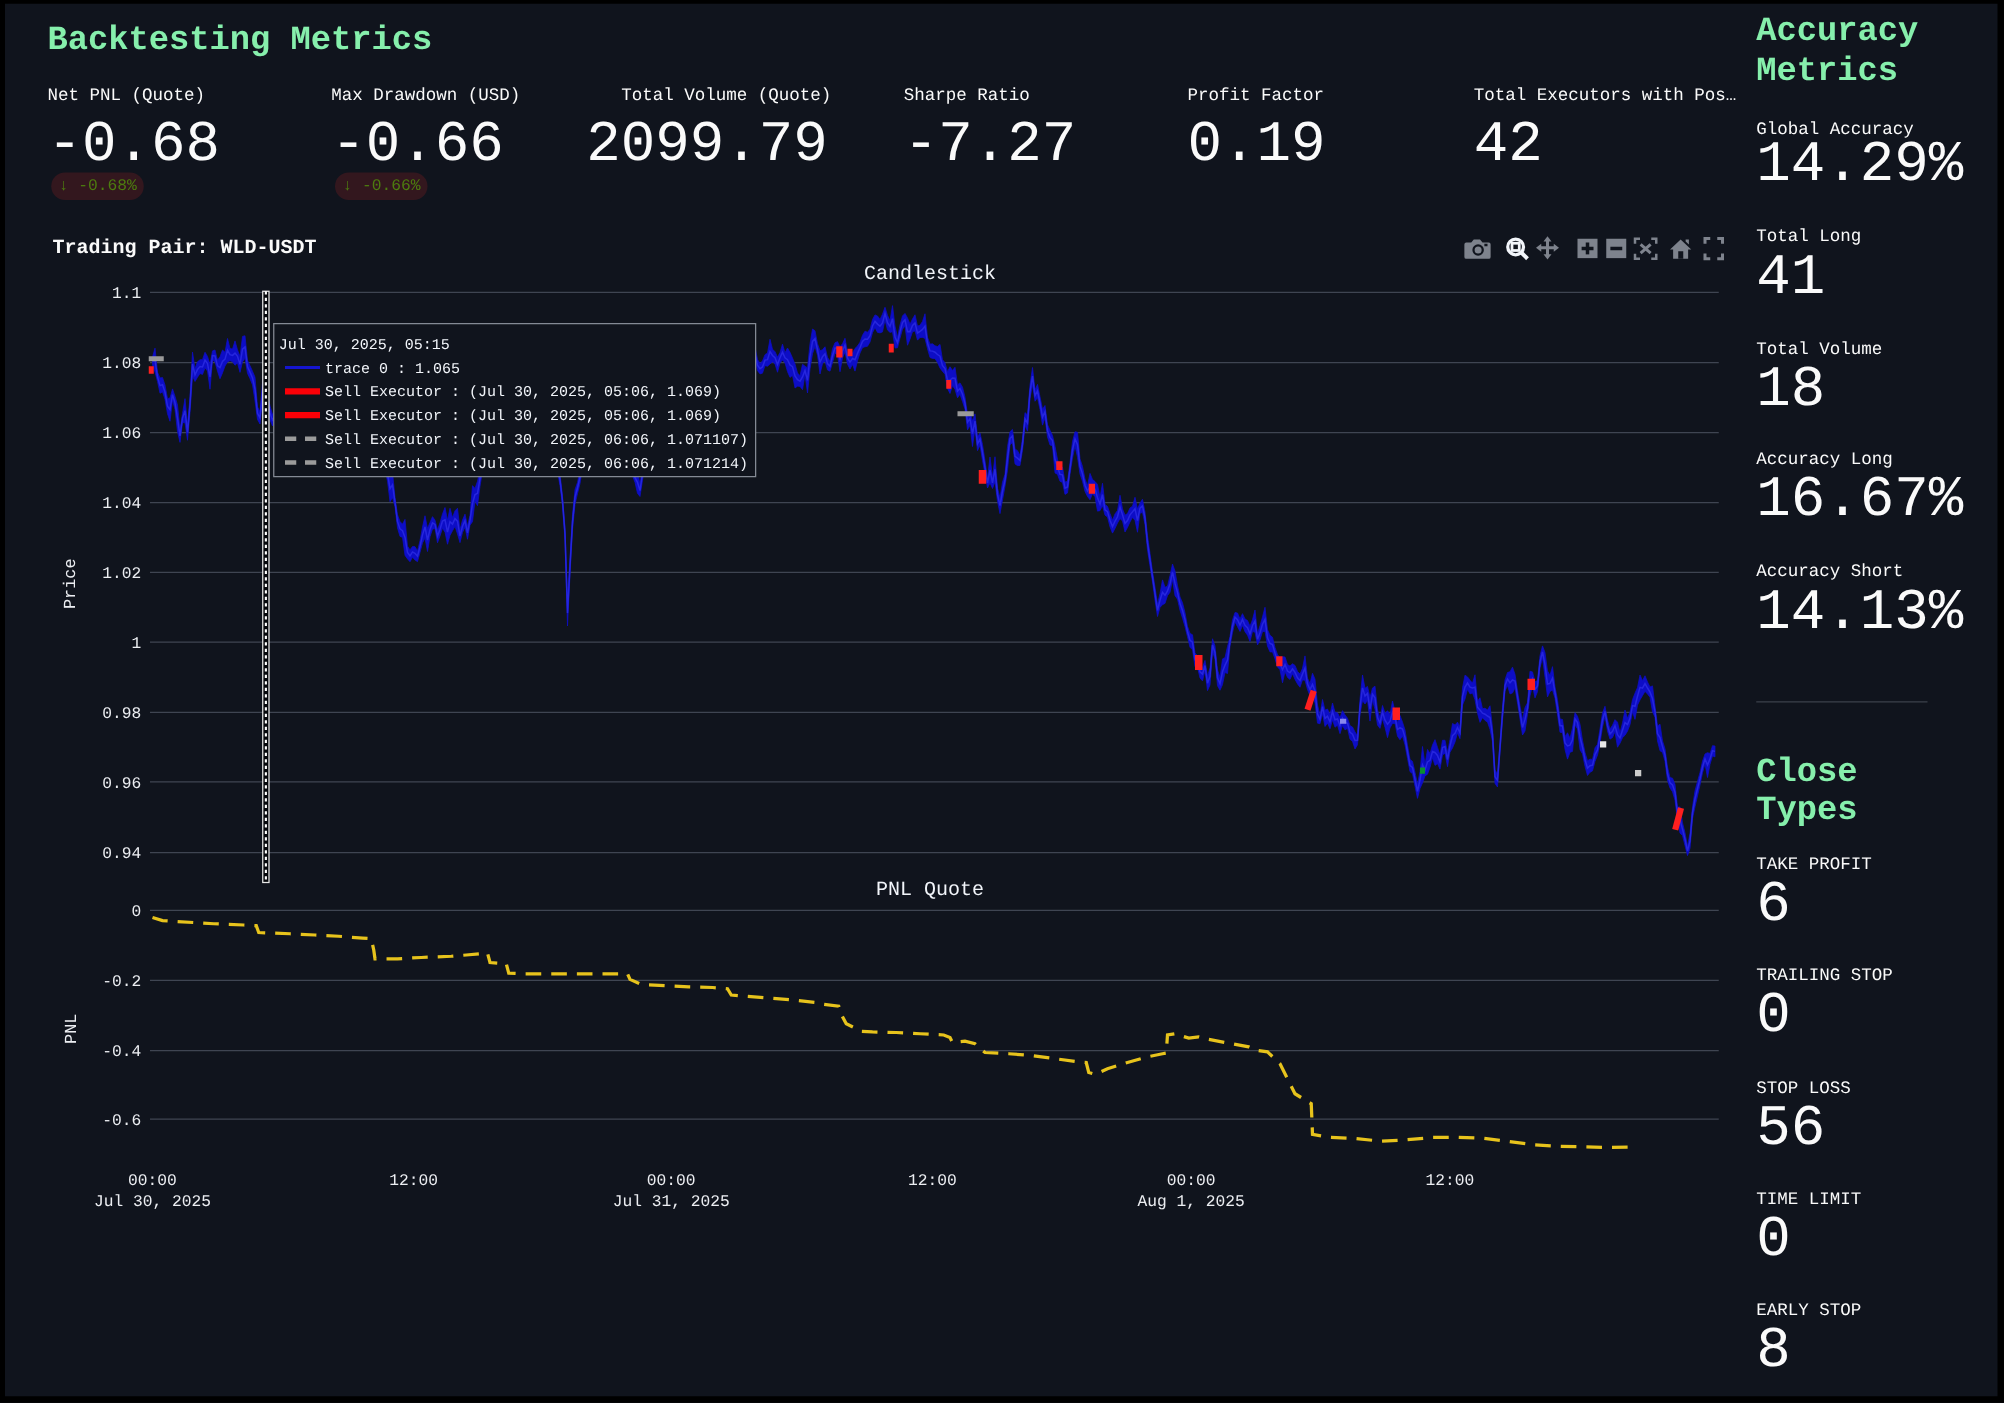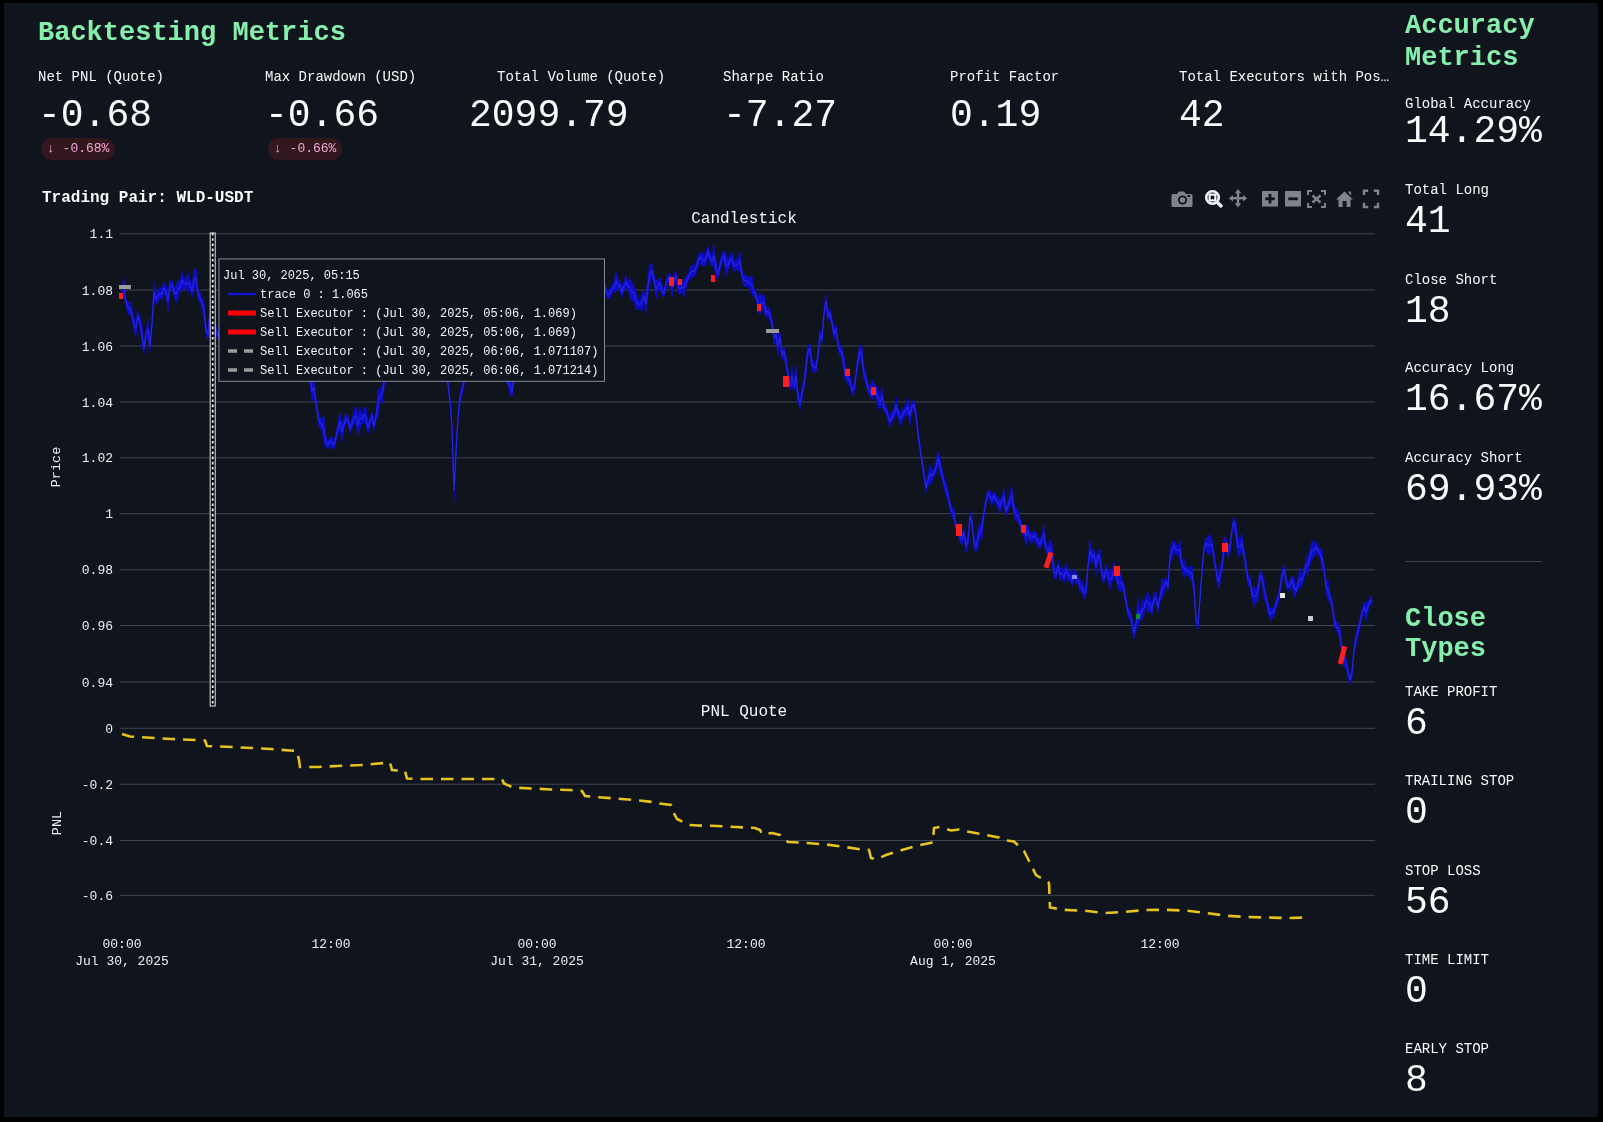--- a/index.html
+++ b/index.html
@@ -1,22 +1,22 @@
 <!DOCTYPE html>
 <html><head>
 <meta charset="utf-8">
 <style>
 * { margin:0; padding:0; box-sizing:border-box; }
 html,body { width:1603px; height:1122px; background:#000; overflow:hidden; }
 body { font-family:"Liberation Mono", monospace; }
 #app { position:absolute; left:4px; top:3px; width:1594px; height:1114px; background:#10141d; }
 .h1 { position:absolute; color:#86efac; font-size:27px; font-weight:bold; line-height:32px; letter-spacing:0px; }
 .mlabel { position:absolute; color:#fafafa; font-size:14px; white-space:pre; }
-.mvalue { position:absolute; color:#fafafa; font-size:38px; line-height:40px; }
-.badge { position:absolute; top:138px; height:22px; background:rgba(255,43,43,0.15); color:#f9a8d4;
+.mvalue { position:absolute; color:#fafafa; font-size:46px; line-height:40px; }
+.badge { position:absolute; top:138px; height:22px; background:rgba(255,43,43,0.15); color:#4d7c0f;
          border-radius:11px; font-size:13px; line-height:22px; padding:0 6px; }
 .tplabel { position:absolute; color:#fafafa; font-size:16px; font-weight:bold; }
 svg text.tick { font-family:"Liberation Mono", monospace; font-size:13px; fill:#eceef2; }
 svg text.tt { font-family:"Liberation Mono", monospace; font-size:12px; fill:#f2f5fa; }
 svg text.ctitle { font-family:"Liberation Mono", monospace; font-size:16px; fill:#f2f5fa; }
 svg text.axt { font-family:"Liberation Mono", monospace; font-size:13.5px; fill:#eceef2; }
 </style>
 </head>
 <body>
 <div id="app"></div>
@@ -33,26 +33,26 @@
 <div class="mvalue" style="left:723px;top:96px">-7.27</div>
 <div class="mlabel" style="left:950px;top:69px">Profit Factor</div>
 <div class="mvalue" style="left:950px;top:96px">0.19</div>
 <div class="mlabel" style="left:1179px;top:69px">Total Executors with Pos…</div>
 <div class="mvalue" style="left:1179px;top:96px">42</div>
 <div class="h1" style="left:1405px;top:10px;width:160px">Accuracy Metrics</div>
 <div class="mlabel" style="left:1405px;top:96px">Global Accuracy</div>
 <div class="mvalue" style="left:1405px;top:112px">14.29%</div>
 <div class="mlabel" style="left:1405px;top:182px">Total Long</div>
 <div class="mvalue" style="left:1405px;top:202px">41</div>
-<div class="mlabel" style="left:1405px;top:272px">Close Short</div>
+<div class="mlabel" style="left:1405px;top:272px">Total Volume</div>
 <div class="mvalue" style="left:1405px;top:292px">18</div>
 <div class="mlabel" style="left:1405px;top:360px">Accuracy Long</div>
 <div class="mvalue" style="left:1405px;top:380px">16.67%</div>
 <div class="mlabel" style="left:1405px;top:450px">Accuracy Short</div>
-<div class="mvalue" style="left:1405px;top:470px">69.93%</div>
+<div class="mvalue" style="left:1405px;top:470px">14.13%</div>
 <div style="position:absolute;left:1405px;top:561px;width:137px;height:1px;background:#3b404b"></div>
 <div class="h1" style="left:1405px;top:604px;width:160px;line-height:30px">Close Types</div>
 <div class="mlabel" style="left:1405px;top:684px">TAKE PROFIT</div>
 <div class="mvalue" style="left:1405px;top:704px">6</div>
 <div class="mlabel" style="left:1405px;top:773px">TRAILING STOP</div>
 <div class="mvalue" style="left:1405px;top:793px">0</div>
 <div class="mlabel" style="left:1405px;top:863px">STOP LOSS</div>
 <div class="mvalue" style="left:1405px;top:883px">56</div>
 <div class="mlabel" style="left:1405px;top:952px">TIME LIMIT</div>
 <div class="mvalue" style="left:1405px;top:972px">0</div>

